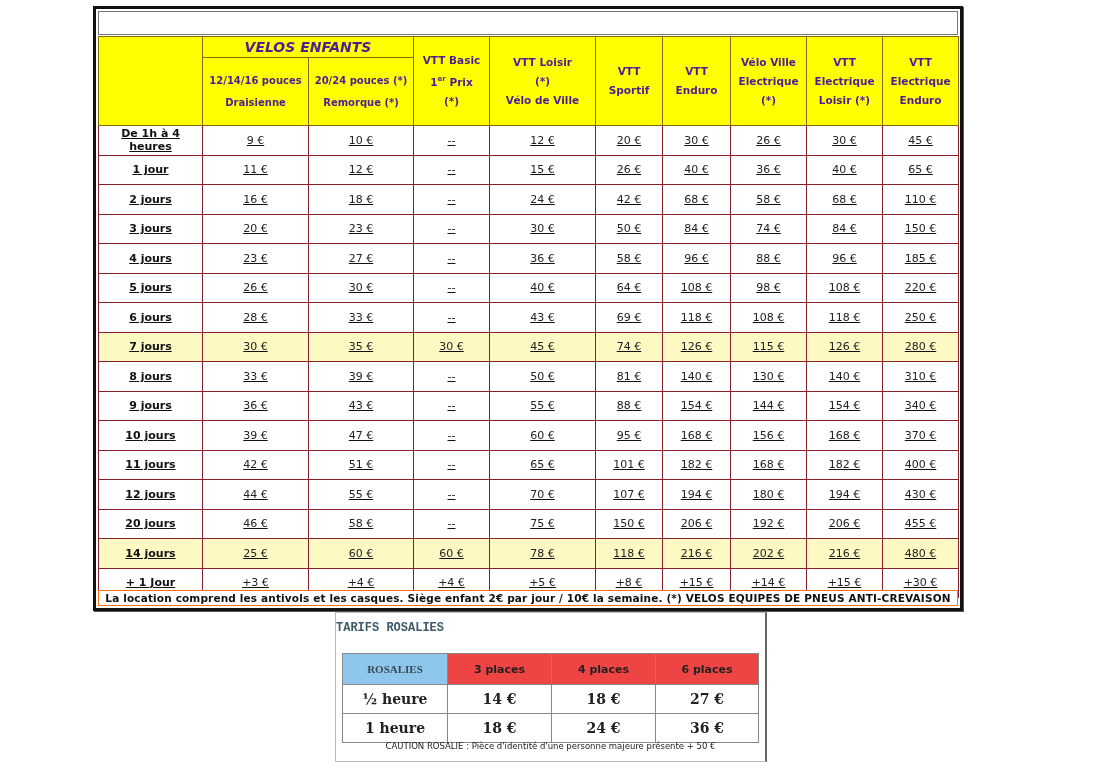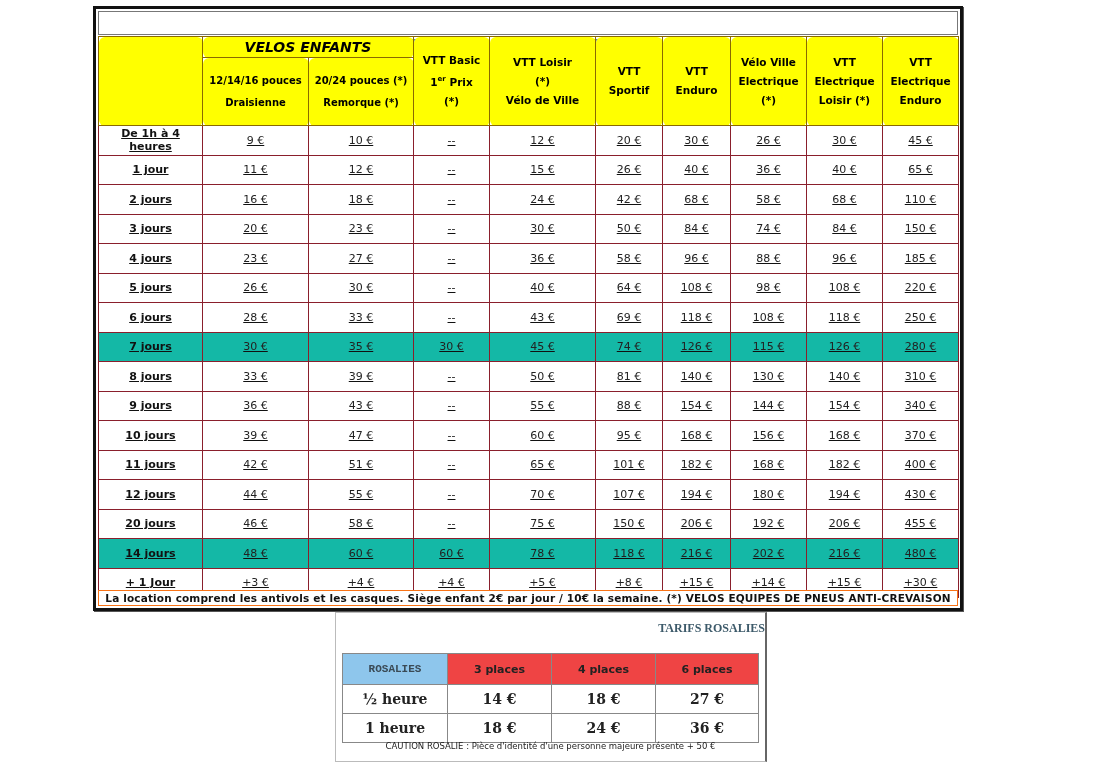--- a/index.html
+++ b/index.html
@@ -26,56 +26,56 @@
 
     table.tarifs {
       position: absolute; left: 2px; top: 27px; width: 860px;
       border-collapse: collapse; table-layout: fixed;
     }
     table.tarifs td, table.tarifs th {
       border: 1px solid #8a1f2c; text-align: center; vertical-align: middle;
       font-size: 11px; font-weight: normal; color: #222;
     }
     table.tarifs thead th {
-      background: #ffff00; font-weight: bold; font-size: 11.5px; color: #000000;
-      line-height: 17px; border-color: #8a6a00; border-radius: 6px;
+      background: #ffff00; font-weight: bold; font-size: 11.5px; color: #4c1d95;
+      line-height: 17px; border-color: #8a6a00;
     }
     table.tarifs thead th.group { font-style: italic; font-size: 14px; height: 21px; }
     table.tarifs thead th.sub { font-size: 10.5px; line-height: 19px; height: 68px; }
     table.tarifs thead th.empty { border-left: 1px solid #8a6a00; }
     table.tarifs tbody tr { height: 29.5px; text-decoration: underline; }
     table.tarifs tbody td.label { font-weight: bold; font-size: 11px; color: #111; }
-    table.tarifs tbody tr.hl td { background: #14b8a6; }
+    table.tarifs tbody tr.hl td { background: #fef9c3; }
     sup { font-size: 7px; }
 
     .footer-note {
       position: absolute; left: 2px; right: 2px; bottom: 2px; height: 16px;
       border: 1px solid #f97316; background: #fff;
       font-weight: bold; font-size: 10.5px; color: #111;
       display: flex; align-items: center; justify-content: center; white-space: nowrap;
       letter-spacing: 0.15px;
     }
 
     
     .rosalies-box {
       position: absolute; left: 335px; top: 612px; width: 432px; height: 150px;
       border: 1px solid #bbb; border-right: 2px solid #666; background: #fff;
     }
     .ros-title {
-      position: absolute; left: 0; right: 0; top: 8px; text-align: right;
-      font-family: Liberation Serif, serif; font-weight: bold; font-size: 12px; color: #3d5a6a;
+      position: absolute; left: 0; right: 0; top: 8px; text-align: left;
+      font-family: Liberation Mono, monospace; font-weight: bold; font-size: 12px; color: #3d5a6a;
     }
     table.ros {
       position: absolute; left: 6px; top: 40px; width: 416px;
       border-collapse: collapse; table-layout: fixed;
     }
     table.ros td, table.ros th { border: 1px solid #888; text-align: center; vertical-align: middle; }
     table.ros thead th { height: 31px; font-size: 11px; font-weight: bold; background: #ef4444; color: #222; }
     table.ros thead th.corner {
-      background: #8ec6ec; font-family: Liberation Mono, monospace; color: #3a4a55; font-size: 11px;
+      background: #8ec6ec; font-family: Liberation Serif, serif; color: #3a4a55; font-size: 11px;
     }
     table.ros tbody td { height: 29px; font-family: "DejaVu Serif", serif; font-weight: bold; font-size: 14px; color: #222; }
     .ros-caution {
       position: absolute; left: 0; right: 0; top: 128px; text-align: center;
       font-size: 8.5px; color: #222; white-space: nowrap;
     }
   </style>
 </head>
 <body>
 
@@ -310,21 +310,21 @@
           <td>--</td>
           <td>75 €</td>
           <td>150 €</td>
           <td>206 €</td>
           <td>192 €</td>
           <td>206 €</td>
           <td>455 €</td>
         </tr>
         <tr class="hl">
           <td class="label">14 jours</td>
-          <td>48 €</td>
+          <td>25 €</td>
           <td>60 €</td>
           <td>60 €</td>
           <td>78 €</td>
           <td>118 €</td>
           <td>216 €</td>
           <td>202 €</td>
           <td>216 €</td>
           <td>480 €</td>
         </tr>
         <tr>

